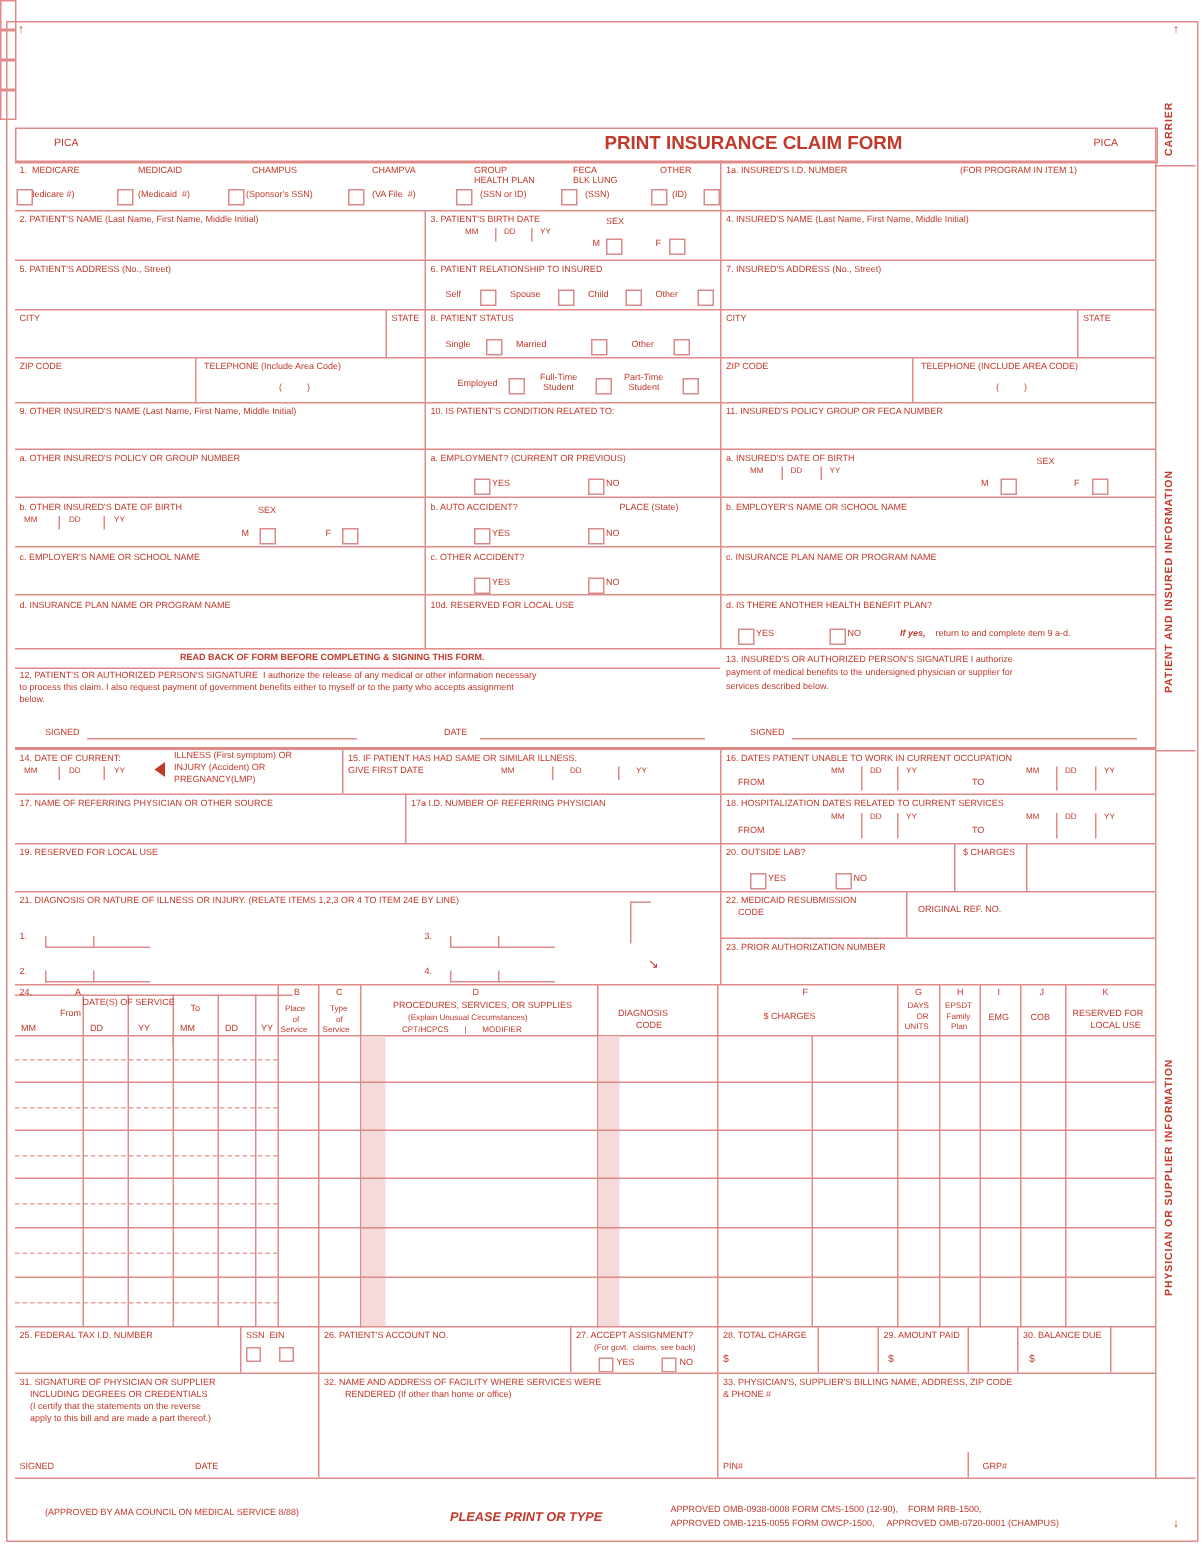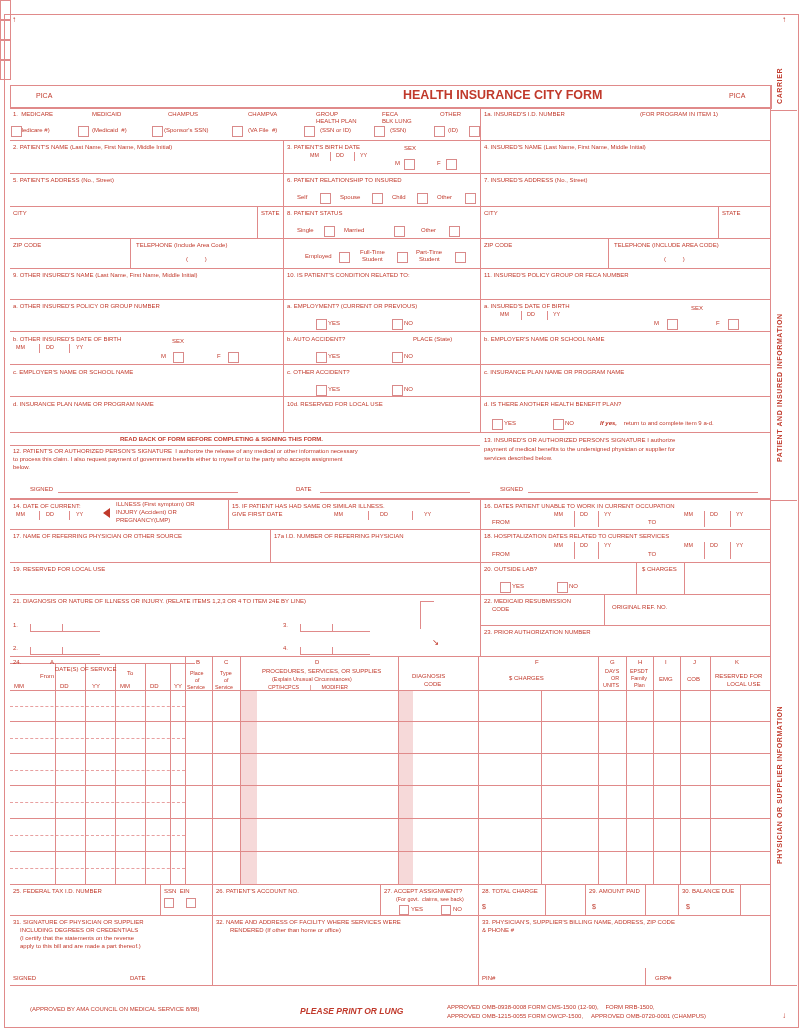--- a/index.html
+++ b/index.html
@@ -29,21 +29,21 @@
 
   <div class="outer" style="left:4px;top:14px;width:793px;height:1012px;"></div>
 
   <div class="carrow" style="left:12px;top:16px;">↑</div>
   <div class="carrow" style="left:782px;top:16px;">↑</div>
   <div class="carrow" style="left:782px;top:1012px;">↓</div>
 
   <div class="outer" style="left:10px;top:85px;width:760px;height:22px;"></div>
   <div class="t s7" style="left:36px;top:92px;">PICA</div>
   <div class="t s7" style="left:729px;top:92px;">PICA</div>
-  <div class="t s12" style="left:403px;top:88px;">HEALTH INSURANCE CITY FORM</div>
+  <div class="t s12" style="left:403px;top:88px;">PRINT INSURANCE CLAIM FORM</div>
 
   <div class="bx" style="left:12px;top:87px;width:9px;height:18px;"></div>
   <div class="bx" style="left:21px;top:87px;width:9px;height:18px;"></div>
   <div class="bx" style="left:741px;top:87px;width:9px;height:18px;"></div>
   <div class="bx" style="left:750px;top:87px;width:9px;height:18px;"></div>
 
   <div class="vert" style="left:776px;top:46px;height:58px;">CARRIER</div>
   <div class="vert" style="left:776px;top:262px;height:200px;">PATIENT AND INSURED INFORMATION</div>
   <div class="vert" style="left:776px;top:614px;height:250px;">PHYSICIAN OR SUPPLIER INFORMATION</div>
   <div class="ln" style="left:770px;top:85px;width:1px;height:900px;"></div>
@@ -465,17 +465,17 @@
   <div class="t s6" style="left:130px;top:975px;">DATE</div>
   <div class="t s6" style="left:216px;top:919px;">32. NAME AND ADDRESS OF FACILITY WHERE SERVICES WERE</div>
   <div class="t s6" style="left:230px;top:927px;">RENDERED (If other than home or office)</div>
   <div class="t s6" style="left:482px;top:919px;">33. PHYSICIAN'S, SUPPLIER'S BILLING NAME, ADDRESS, ZIP CODE</div>
   <div class="t s6" style="left:482px;top:927px;">&amp; PHONE #</div>
   <div class="t s6" style="left:482px;top:975px;">PIN#</div>
   <div class="t s6" style="left:655px;top:975px;">GRP#</div>
   <div class="ln" style="left:645px;top:968px;width:1px;height:17px;"></div>
 
   <div class="t s6" style="left:30px;top:1006px;">(APPROVED BY AMA COUNCIL ON MEDICAL SERVICE 8/88)</div>
-  <div class="t s8 b" style="left:300px;top:1007px;font-style:italic;">PLEASE PRINT OR LUNG</div>
+  <div class="t s8 b" style="left:300px;top:1007px;font-style:italic;">PLEASE PRINT OR TYPE</div>
   <div class="t s6" style="left:447px;top:1004px;">APPROVED OMB-0938-0008 FORM CMS-1500 (12-90),    FORM RRB-1500,</div>
   <div class="t s6" style="left:447px;top:1013px;">APPROVED OMB-1215-0055 FORM OWCP-1500,     APPROVED OMB-0720-0001 (CHAMPUS)</div>
 
 </div>
 
 </body></html>

